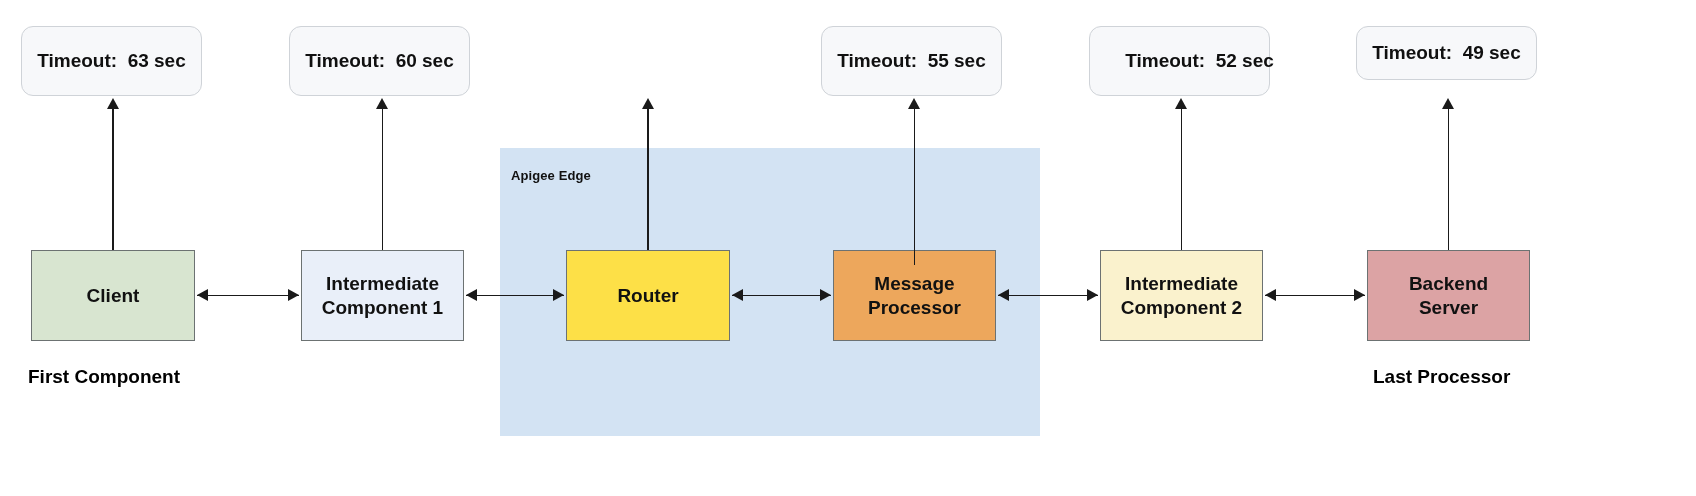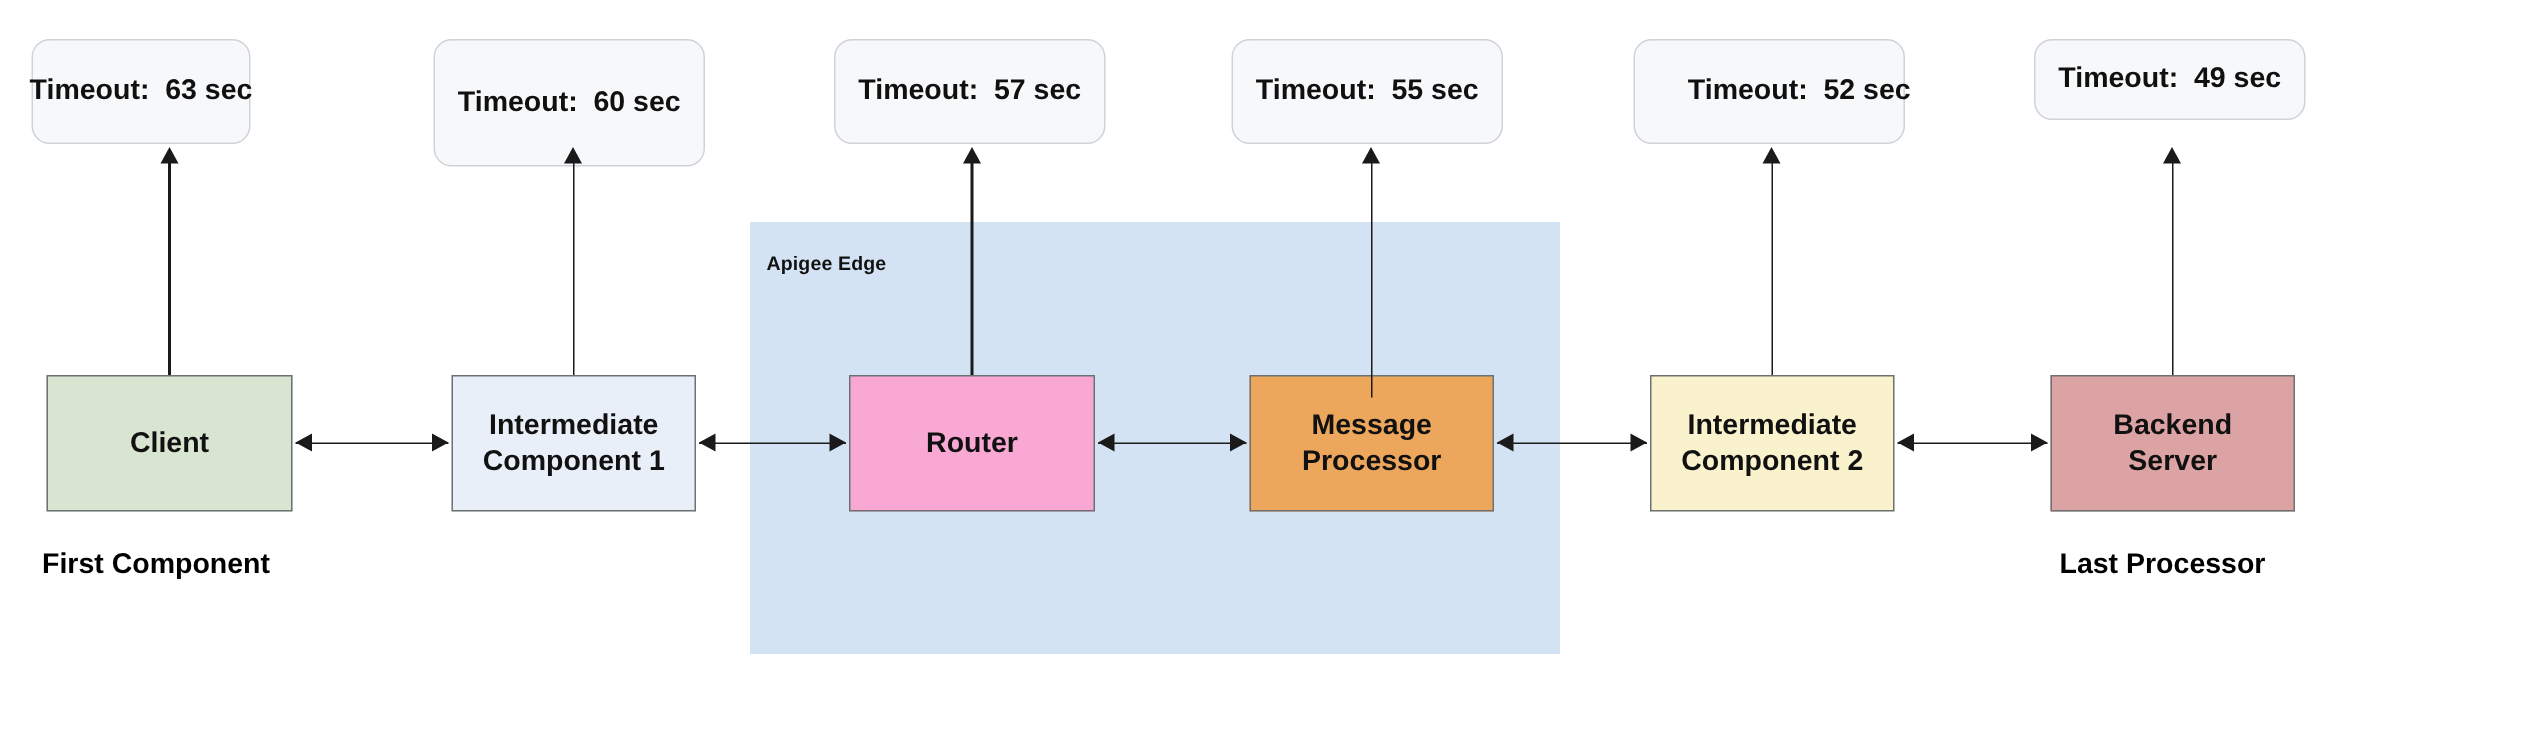--- a/index.html
+++ b/index.html
@@ -30,39 +30,38 @@
     border-left:11px solid #1a1a1a;}
 </style>
 </head>
 <body>
 
 <div id="stage">
 
   <div class="region" id="region-apigee" style="left: 500px; top: 148px; width: 540px; height: 288px; background: rgb(211, 227, 243);"></div>
   <div class="region-label" id="region-apigee-label" style="left: 511px; top: 168px;">Apigee Edge</div>
 
-  <div class="timeout-box" style="left: 21px; top: 26px; width: 146px; height: 70px;">Timeout:  63 sec</div>
-  <div class="timeout-box" style="left: 289px; top: 26px; width: 181px; height: 85px;">Timeout:  60 sec</div>
-  <div class="timeout-box" style="left: 556px; top: 26px; width: 181px; height: 70px;">Timeout:  57 sec</div>
+  <div class="timeout-box" style="left: 21px; top: 26px; width: 181px; height: 70px;">Timeout:  63 sec</div>
+  <div class="timeout-box" style="left: 289px; top: 26px; width: 181px; height: 70px;">Timeout:  60 sec</div>
   <div class="timeout-box" style="left: 821px; top: 26px; width: 181px; height: 70px;">Timeout:  55 sec</div>
   <div class="timeout-box" style="left: 1089px; top: 26px; width: 181px; height: 70px; padding-left: 40px;">Timeout:  52 sec</div>
   <div class="timeout-box" style="left: 1356px; top: 26px; width: 181px; height: 54px;">Timeout:  49 sec</div>
 
   <div class="node" style="left: 31px; top: 250px; width: 164px; height: 91px; background: rgb(216, 229, 208); border-color: rgb(108, 114, 114);">
     <div>
         <span>Client</span>
       </div>
   </div>
   <div class="node" style="left: 301px; top: 250px; width: 163px; height: 91px; background: rgb(233, 239, 249); border-color: rgb(108, 114, 114);">
     <div>
       <span>Intermediate</span>
       <span>Component 1</span>
     </div>
   </div>
-  <div class="node" style="left: 566px; top: 250px; width: 164px; height: 91px; background: #f9a8d4; border-color: rgb(108, 114, 114);">
+  <div class="node" style="left: 566px; top: 250px; width: 164px; height: 91px; background: #fde047; border-color: rgb(108, 114, 114);">
     <div>
         <span>Router</span>
       </div>
   </div>
   <div class="node" style="left: 833px; top: 250px; width: 163px; height: 91px; background: rgb(237, 167, 92); border-color: rgb(108, 114, 114);">
     <div>
       <span>Message</span>
       <span>Processor</span>
     </div>
   </div>

